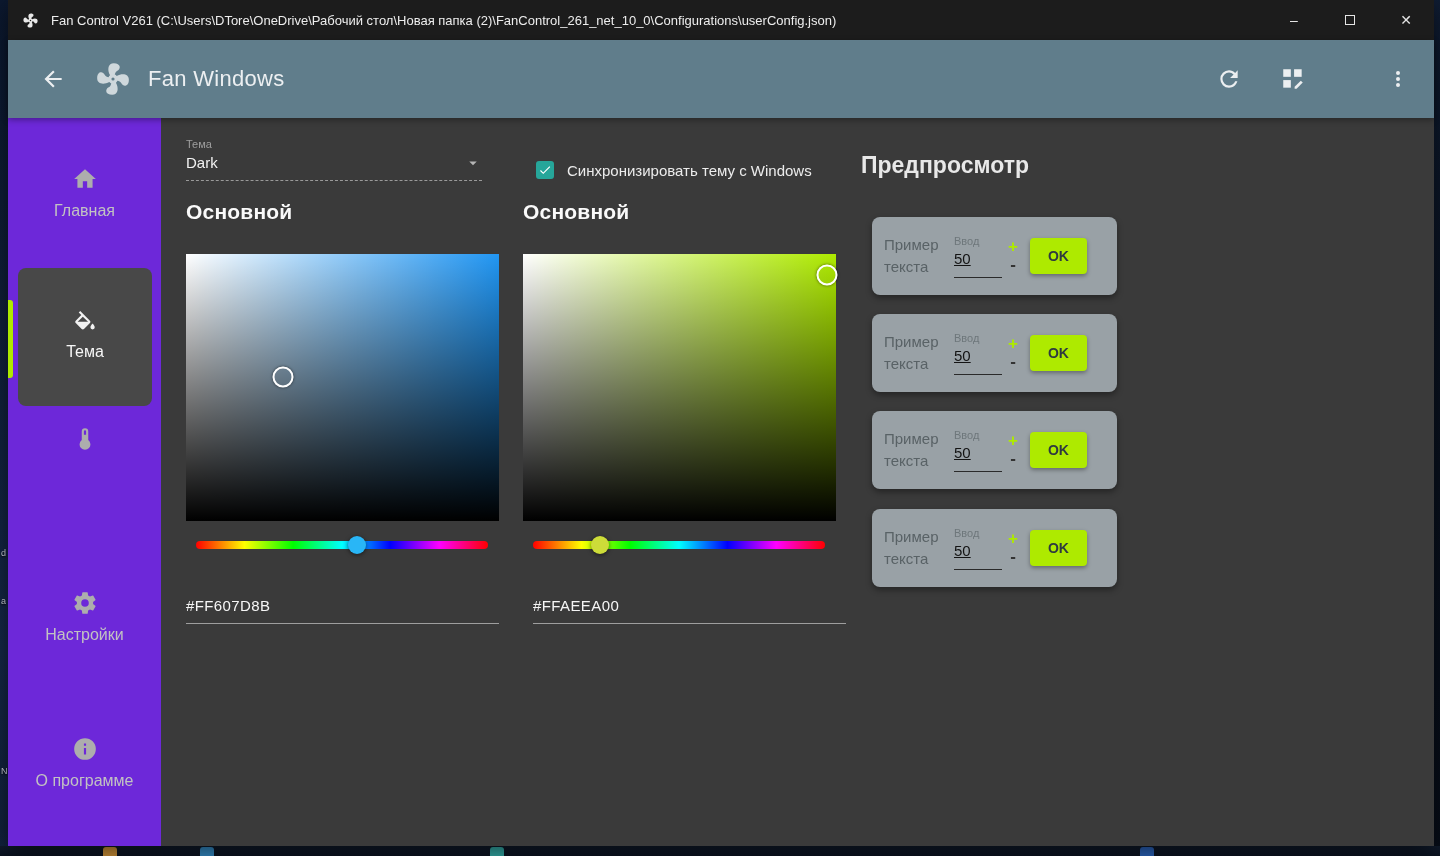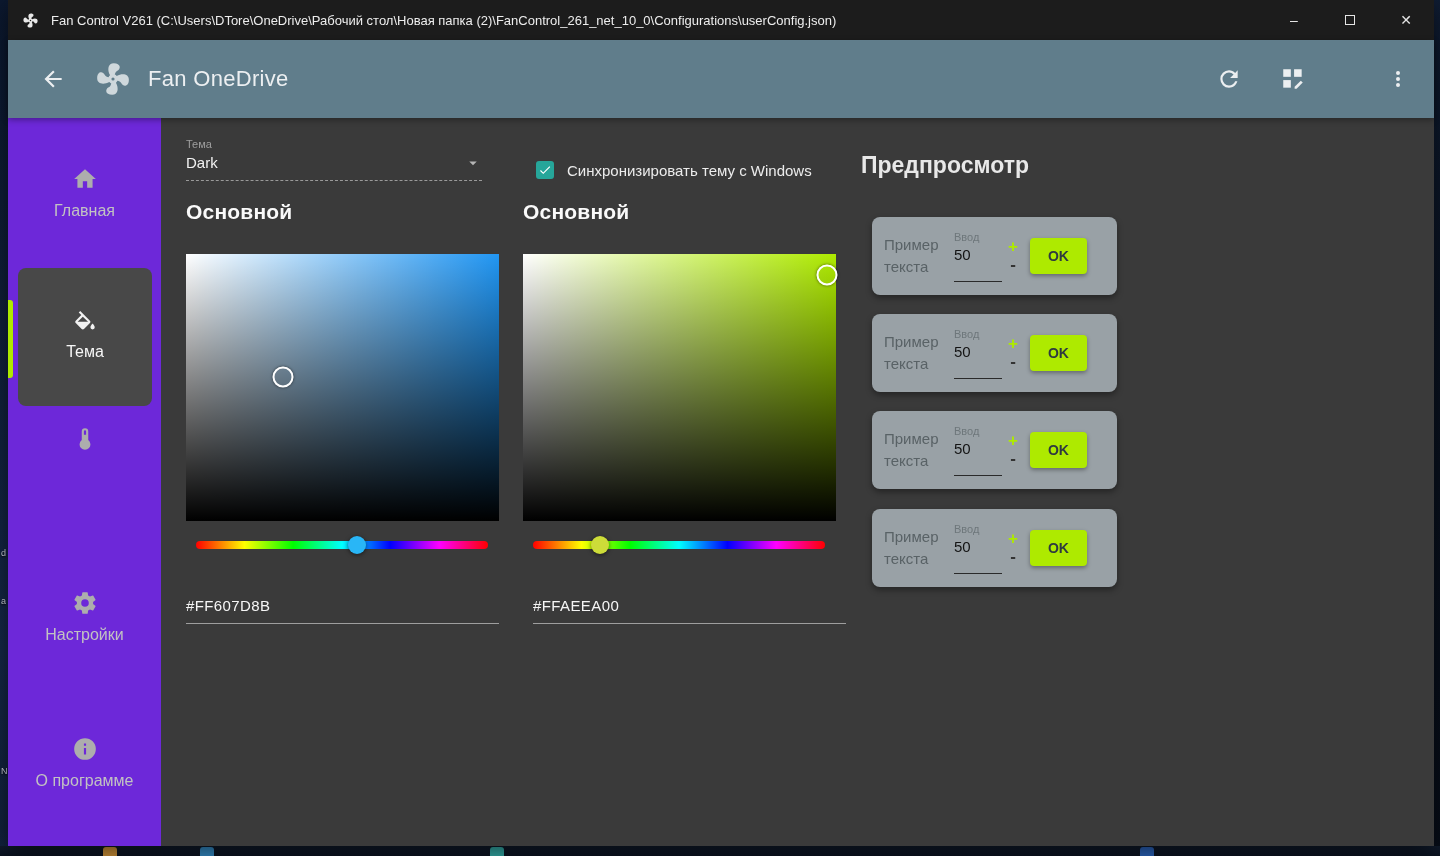--- a/index.html
+++ b/index.html
@@ -91,21 +91,21 @@
 
   .preview-title{position:absolute;left:700px;top:34px;font-size:23px;font-weight:700;color:#e8e8e8;}
 
   .preview-card{position:absolute;left:711px;width:245px;height:78px;background:#99a1a6;border-radius:8px;
     box-shadow:0 3px 6px rgba(0,0,0,.38);display:flex;align-items:center;padding:0 12px;}
   .card-1{top:99px;} .card-2{top:196px;} .card-3{top:293px;} .card-4{top:391px;}
   .sample-text{width:62px;font-size:15px;line-height:1.5;color:#59626
   6;color:#596266;flex:0 0 auto;}
   .num-field{margin-left:8px;width:48px;flex:0 0 auto;}
   .num-field .nf-label{font-size:11px;color:#6e777b;display:block;}
-  .num-field .nf-value{font-size:15px;color:#141414;display:block;margin-top:3px;border-bottom:1px solid #2a2a2a;padding-bottom:18px;cursor:text;}
+  .num-field .nf-value{font-size:15px;color:#141414;display:block;margin-top:3px;border-bottom:1px solid #2a2a2a;padding-bottom:10px;cursor:text;text-decoration:underline;}
   .stepper{margin-left:6px;display:flex;flex-direction:column;align-items:center;line-height:1.05;flex:0 0 auto;}
   .stepper .plus{color:var(--accent,#AEEA00);font-size:17px;font-weight:700;cursor:pointer;}
   .stepper .minus{color:#333;font-size:17px;font-weight:700;cursor:pointer;}
   .ok-button{margin-left:12px;width:57px;height:36px;background:var(--accent,#AEEA00);color:#2f3a3f;font-weight:700;font-size:14px;
     border:none;border-radius:4px;box-shadow:0 2px 4px rgba(0,0,0,.35);display:flex;align-items:center;justify-content:center;cursor:pointer;flex:0 0 auto;}
 </style>
 </head>
 <body>
 
 <span class="desktop-letter" style="top:548px">d</span>
@@ -137,21 +137,21 @@
       </div>
   </div>
 
   <div class="appbar">
     <svg class="icon-btn back" viewBox="0 0 24 24">
         <path d="M20,11V13H8L13.5,18.5L12.08,19.92L4.16,12L12.08,4.08L13.5,5.5L8,11H20Z"></path>
       </svg>
     <svg class="fan-lg" viewBox="0 0 24 24">
         <path d="M12,11A1,1 0 0,0 11,12A1,1 0 0,0 12,13A1,1 0 0,0 13,12A1,1 0 0,0 12,11M12.5,2C17,2 17.11,5.57 14.75,6.75C13.76,7.24 13.32,8.29 13.13,9.22C13.61,9.42 14.03,9.73 14.35,10.13C18.05,8.13 22.03,8.92 22.03,12.5C22.03,17 18.46,17.1 17.28,14.73C16.78,13.74 15.72,13.3 14.79,13.11C14.59,13.59 14.28,14 13.88,14.34C15.87,18.03 15.08,22 11.5,22C7,22 6.91,18.42 9.27,17.24C10.25,16.75 10.69,15.71 10.89,14.79C10.4,14.59 9.97,14.27 9.65,13.87C5.96,15.85 2,15.07 2,11.5C2,7 5.56,6.89 6.74,9.26C7.24,10.25 8.29,10.68 9.22,10.87C9.41,10.39 9.73,9.97 10.14,9.65C8.15,5.96 8.94,2 12.5,2Z"></path>
       </svg>
-    <span class="app-title">Fan OneDrive</span>
+    <span class="app-title">Fan Windows</span>
     <span class="spacer"></span>
     <svg class="icon-btn" viewBox="0 0 24 24">
         <path d="M17.65,6.35C16.2,4.9 14.21,4 12,4A8,8 0 0,0 4,12A8,8 0 0,0 12,20C15.73,20 18.84,17.45 19.73,14H17.65C16.83,16.33 14.61,18 12,18A6,6 0 0,1 6,12A6,6 0 0,1 12,6C13.66,6 15.14,6.69 16.22,7.78L13,11H20V4L17.65,6.35Z"></path>
       </svg>
     <svg class="icon-btn matrix" viewBox="0 0 24 24">
         <rect x="3" y="3" width="7" height="7"></rect>
         <rect x="13" y="3" width="7" height="7"></rect>
         <rect x="3" y="13" width="7" height="7"></rect>
         <path d="M13.5,19.2L19.2,13.5L21,15.3L15.3,21H13.5V19.2Z"></path>
       </svg>

